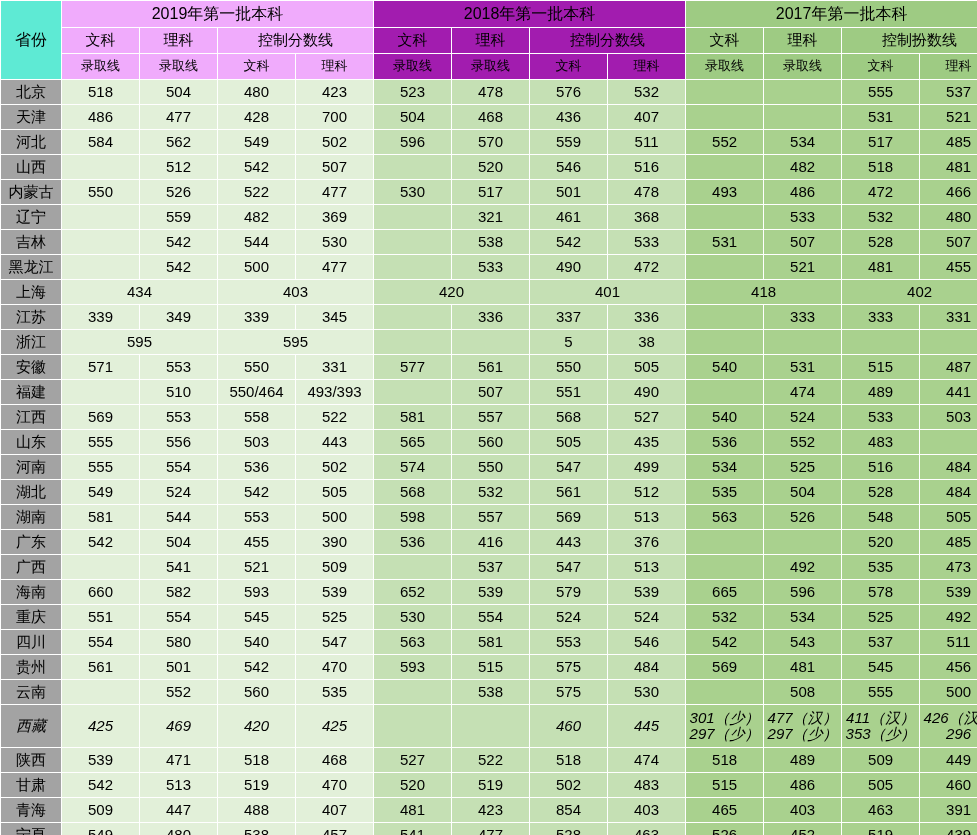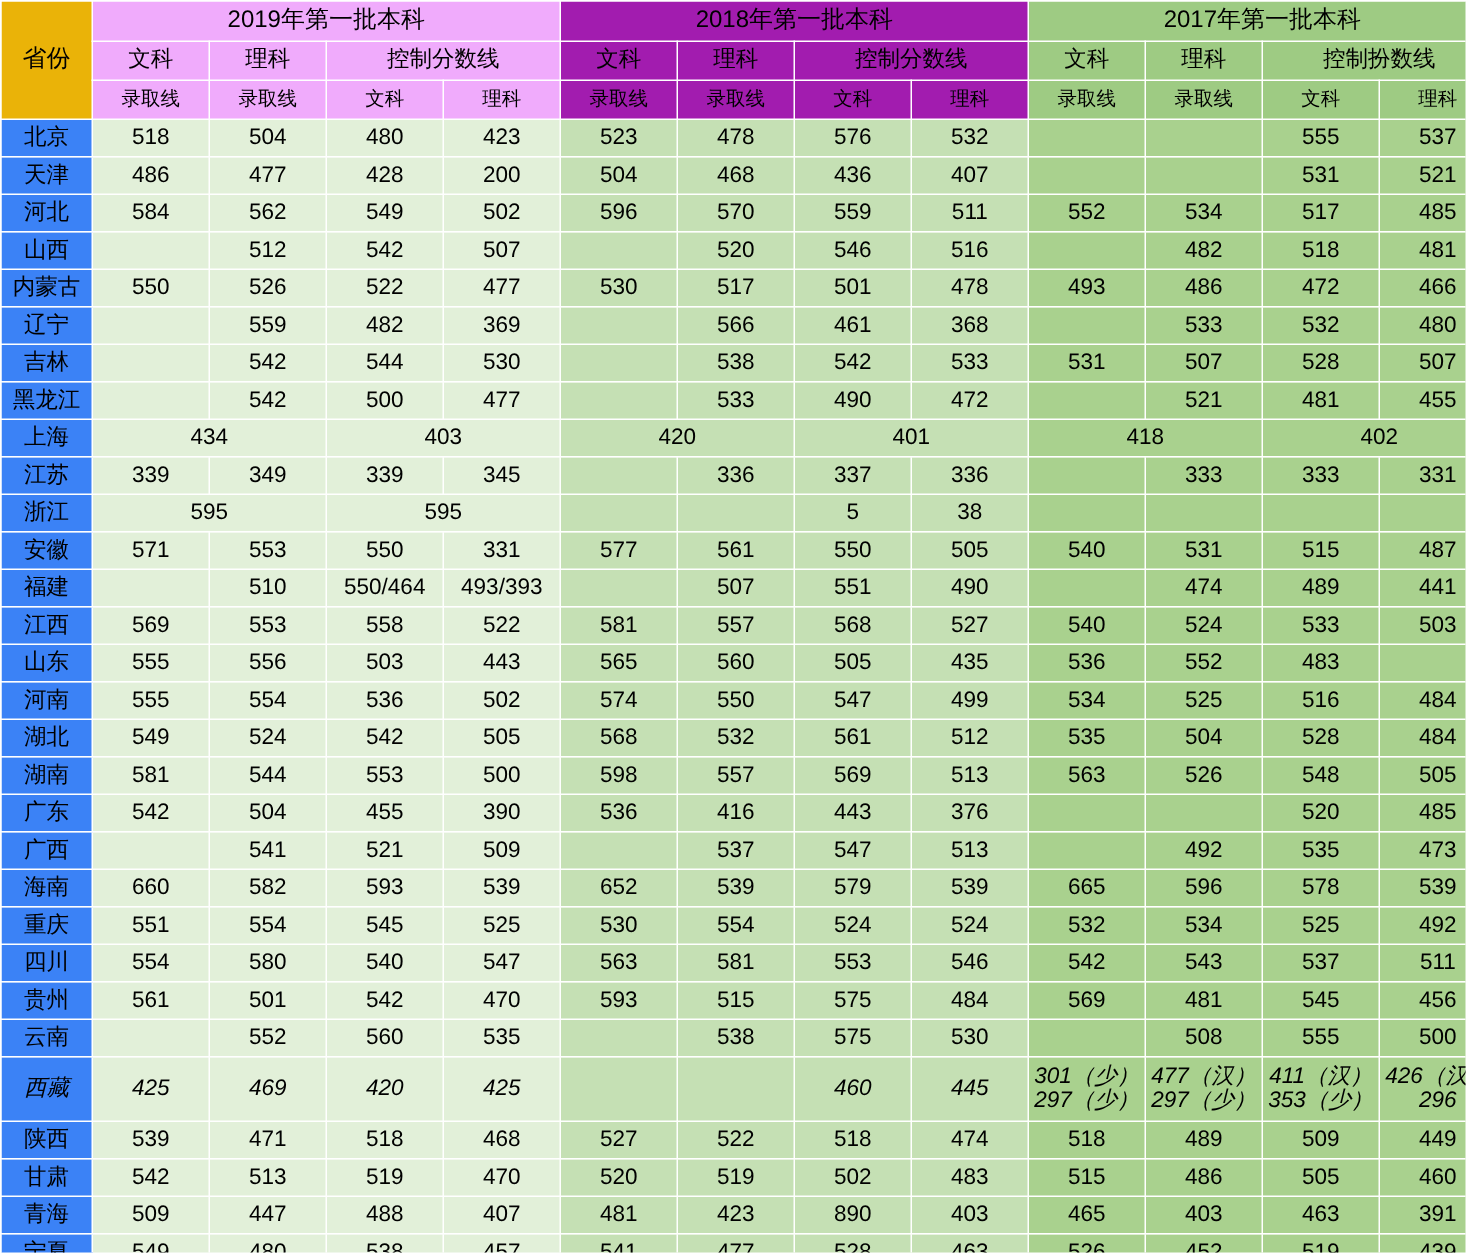--- a/index.html
+++ b/index.html
@@ -43,27 +43,27 @@
   }
   tr.data td {
     height: 24px;
   }
   tr.data-tall td {
     height: 42px;
     font-style: italic;
   }
 
   .prov-cell {
-    background: #3b82f6;
+    background: #a3a3a3;
     color: #c9dcc0;
     font-size: 15px;
     margin-left: 44px;
   }
   .prov-head {
-    background: #eab308;
+    background: #5eead4;
     color: #c9dcc0;
     font-size: 15px;
   }
 
   .c2019 { background: #e2f0d9; }
   .c2018 { background: #c5e0b4; }
   .c2017 { background: #a9d18e; }
 
   .c2019h { background: #f0abfc; }
   .c2018h { background: #a21caf; }
@@ -141,21 +141,21 @@
       <td class="c2017"></td>
       <td class="c2017">555</td>
       <td class="c2017">537</td>
     </tr>
 
     <tr class="data">
       <td class="prov-cell">天津</td>
       <td class="c2019">486</td>
       <td class="c2019">477</td>
       <td class="c2019">428</td>
-      <td class="c2019">200</td>
+      <td class="c2019">700</td>
       <td class="c2018">504</td>
       <td class="c2018">468</td>
       <td class="c2018">436</td>
       <td class="c2018">407</td>
       <td class="c2017"></td>
       <td class="c2017"></td>
       <td class="c2017">531</td>
       <td class="c2017">521</td>
     </tr>
 
@@ -207,21 +207,21 @@
       <td class="c2017">466</td>
     </tr>
 
     <tr class="data">
       <td class="prov-cell">辽宁</td>
       <td class="c2019"></td>
       <td class="c2019">559</td>
       <td class="c2019">482</td>
       <td class="c2019">369</td>
       <td class="c2018"></td>
-      <td class="c2018">566</td>
+      <td class="c2018">321</td>
       <td class="c2018">461</td>
       <td class="c2018">368</td>
       <td class="c2017"></td>
       <td class="c2017">533</td>
       <td class="c2017">532</td>
       <td class="c2017">480</td>
     </tr>
 
     <tr class="data">
       <td class="prov-cell">吉林</td>
@@ -580,21 +580,21 @@
     </tr>
 
     <tr class="data">
       <td class="prov-cell">青海</td>
       <td class="c2019">509</td>
       <td class="c2019">447</td>
       <td class="c2019">488</td>
       <td class="c2019">407</td>
       <td class="c2018">481</td>
       <td class="c2018">423</td>
-      <td class="c2018">890</td>
+      <td class="c2018">854</td>
       <td class="c2018">403</td>
       <td class="c2017">465</td>
       <td class="c2017">403</td>
       <td class="c2017">463</td>
       <td class="c2017">391</td>
     </tr>
 
     <tr class="data">
       <td class="prov-cell">宁夏</td>
       <td class="c2019">549</td>

